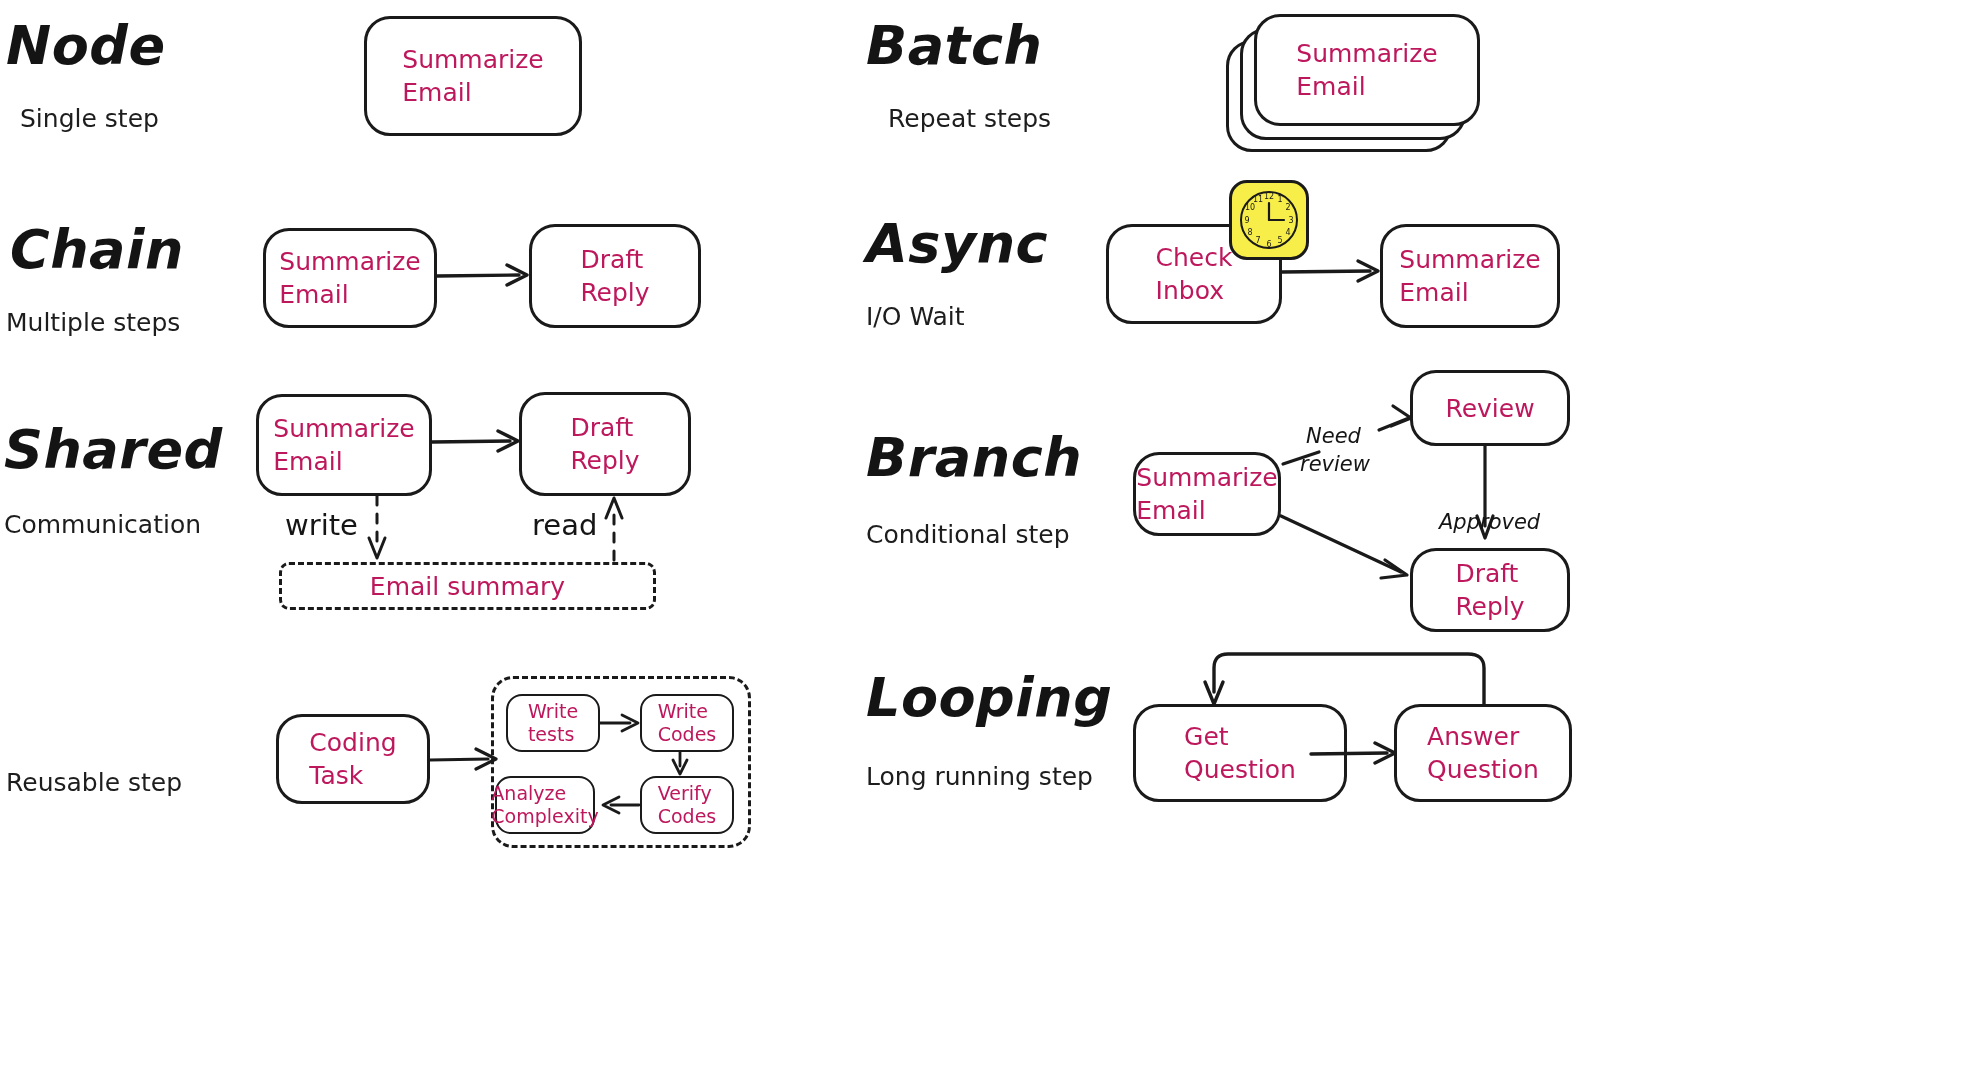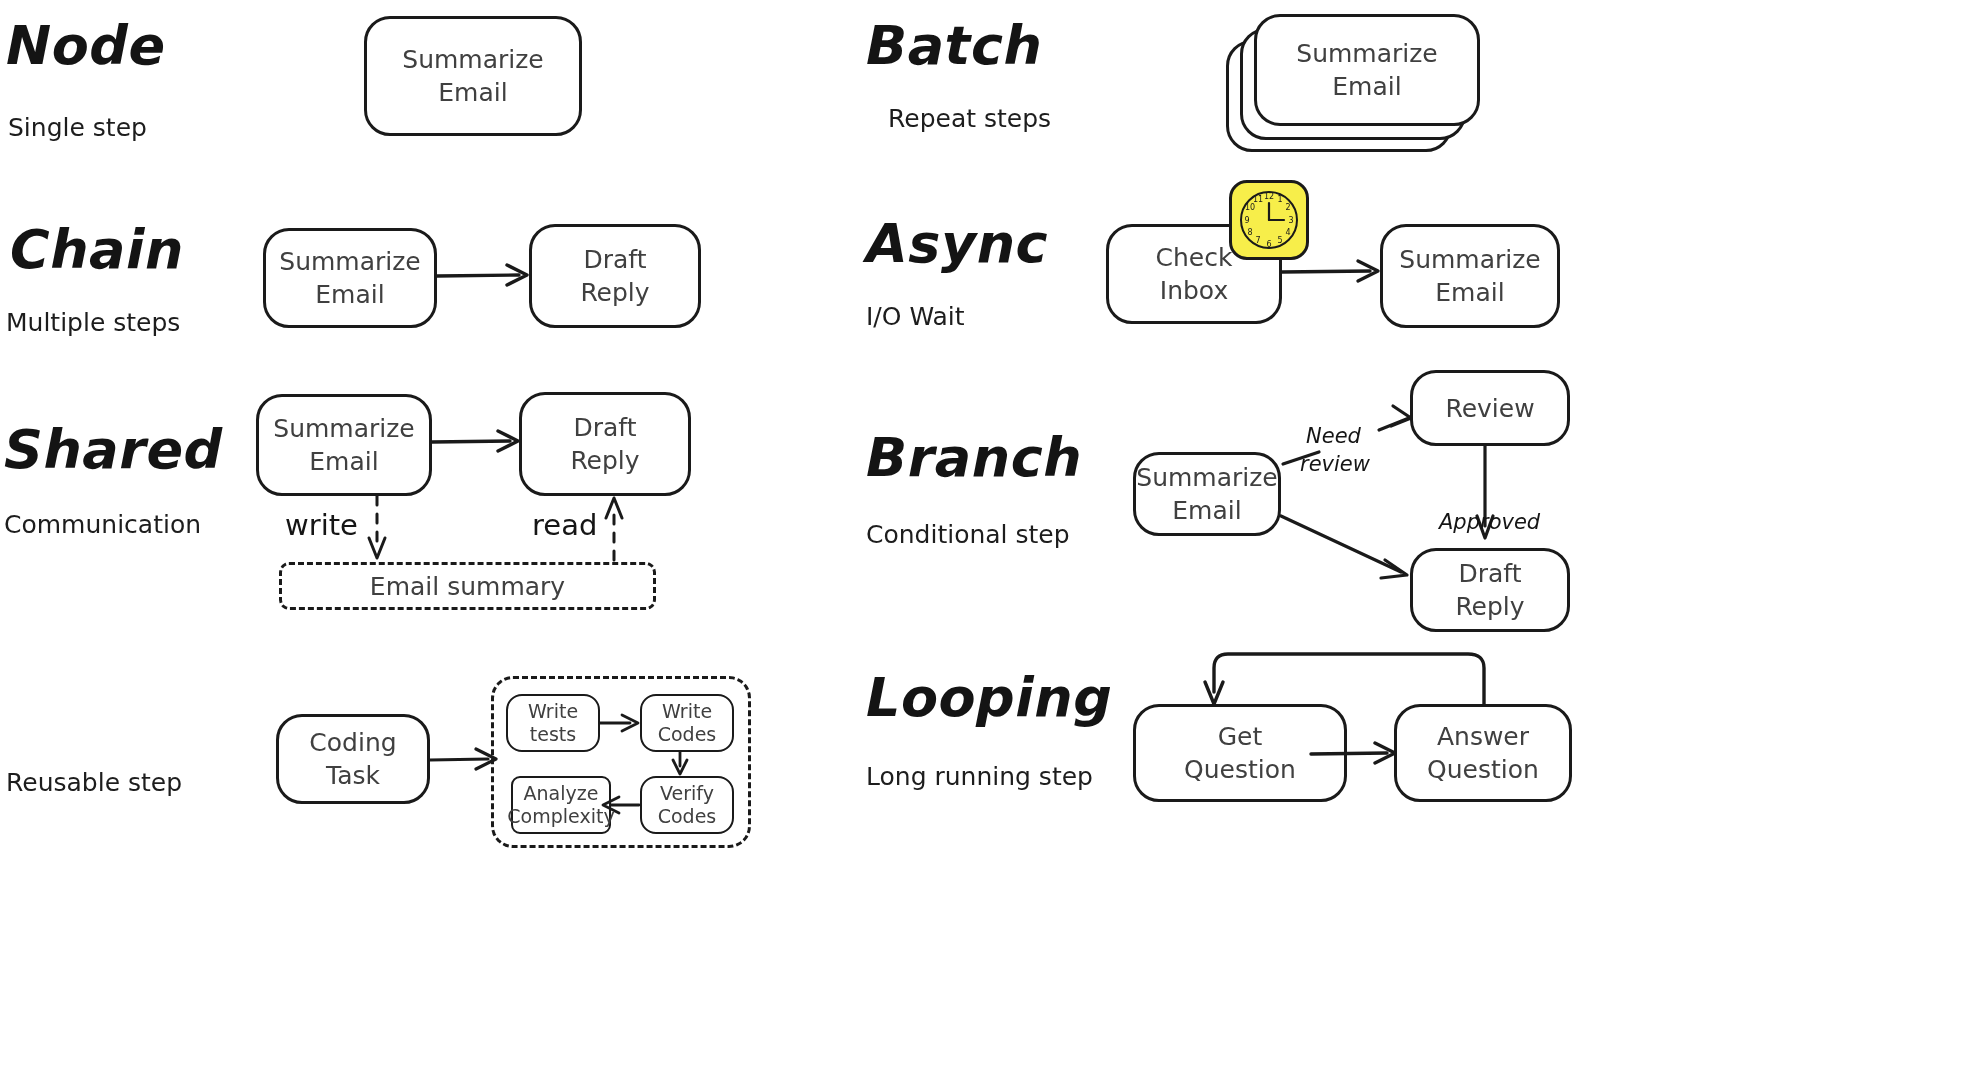--- a/index.html
+++ b/index.html
@@ -5,22 +5,22 @@
   html,body{margin:0;padding:0;background:#fff;}
   body{width:1980px;height:1089px;position:relative;overflow:hidden;
        font-family:"DejaVu Sans",sans-serif;color:#1a1a1a;}
   .stage{position:absolute;inset:0;}
   .abs{position:absolute;}
 
   
   .h-title{font-family:"DejaVu Sans",sans-serif;font-style:italic;font-weight:700;
            font-size:54px;letter-spacing:.5px;color:#141414;white-space:nowrap;}
   .h-sub{font-family:"DejaVu Sans",sans-serif;font-size:25px;color:#1d1d1d;white-space:nowrap;}
-  .h-node{font-family:"DejaVu Sans",sans-serif;font-size:25px;color:#404040;
-          line-height:1.32;text-align:center;}
+  .h-node{font-family:"DejaVu Sans",sans-serif;font-size:25px;color:#be185d;
+          line-height:1.32;}
   .h-node.sm{font-size:19px;line-height:1.22;}
   .h-edge{font-family:"DejaVu Sans",sans-serif;font-size:22px;color:#151515;white-space:nowrap;}
   .h-edge.it{font-style:italic;font-size:21px;}
   .h-rw{font-family:"DejaVu Sans",sans-serif;font-size:29px;color:#151515;}
 
   
   .box{position:absolute;box-sizing:border-box;background:#fff;
        border:3px solid #1a1a1a;border-radius:26px;
        display:flex;align-items:center;justify-content:center;}
   .box.sm{border-width:2.5px;border-radius:16px;}
@@ -35,21 +35,21 @@
 
   .clock{position:absolute;width:74px;height:74px;background:#f7ee4a;
          border:3px solid #1a1a1a;border-radius:18px;}
 </style>
 </head>
 <body>
 
 <div class="stage">
 
   <div class="abs h-title" style="left:6px;top:14px;">Node</div>
-  <div class="abs h-sub" style="left:8px;top:104px;margin-top:9px;">Single step</div>
+  <div class="abs h-sub" style="left:20px;top:104px;">Single step</div>
   <div class="box" style="left:364px;top:16px;width:218px;height:120px;">
     <div class="h-node">Summarize<br>Email</div>
   </div>
 
   <div class="abs h-title" style="left:866px;top:14px;">Batch</div>
   <div class="abs h-sub" style="left:866px;top:104px;margin-left:22px;">Repeat steps</div>
   <div class="stack-card" style="left:1226px;top:40px;width:226px;height:112px;"></div>
   <div class="stack-card" style="left:1240px;top:28px;width:226px;height:112px;"></div>
   <div class="box" style="left:1254px;top:14px;width:226px;height:112px;">
     <div class="h-node">Summarize<br>Email</div>
@@ -167,21 +167,21 @@
   <div class="group-dash" style="left:491px;top:676px;width:260px;height:172px;"></div>
   <div class="box sm" style="left:506px;top:694px;width:94px;height:58px;">
     <div class="h-node sm">Write<br>tests</div>
   </div>
   <div class="box sm" style="left:640px;top:694px;width:94px;height:58px;">
     <div class="h-node sm">Write<br>Codes</div>
   </div>
   <div class="box sm" style="left:640px;top:776px;width:94px;height:58px;">
     <div class="h-node sm">Verify<br>Codes</div>
   </div>
-  <div class="box sm" style="left:511px;top:776px;width:100px;height:58px;border-radius:9px;">
+  <div class="box sm" style="left:495px;top:776px;width:100px;height:58px;">
     <div class="h-node sm">Analyze<br>Complexity</div>
   </div>
   <svg class="edge" style="left:600px;top:710px;width:46px;height:30px;">
     <path d="M0,13 L30,13" stroke-width="2.8"></path>
     <path d="M22,5 L38,13 L22,21" stroke-width="2.8"></path>
   </svg>
   <svg class="edge" style="left:672px;top:752px;width:30px;height:30px;">
     <path d="M8,0 L8,14" stroke-width="2.8"></path>
     <path d="M1,8 L8,22 L15,8" stroke-width="2.8"></path>
   </svg>

